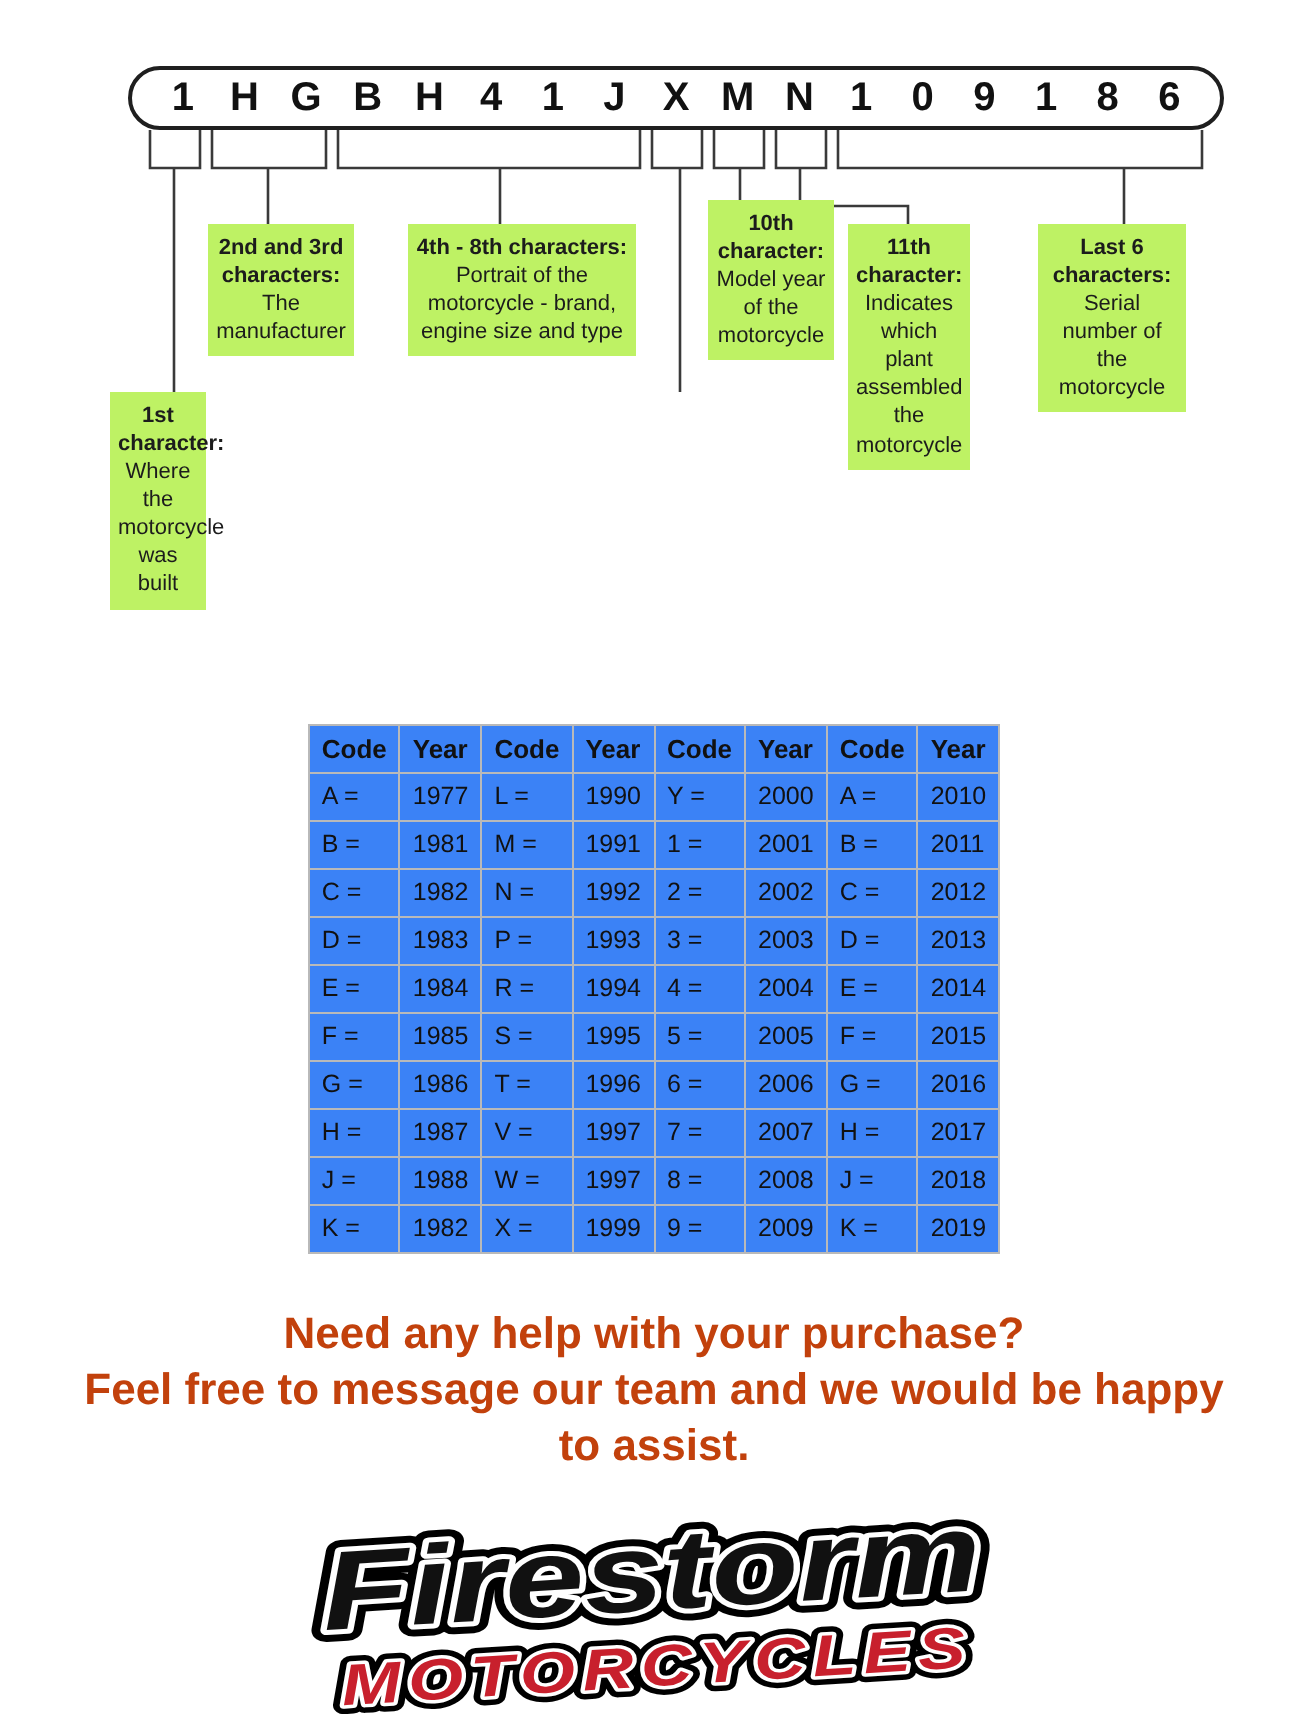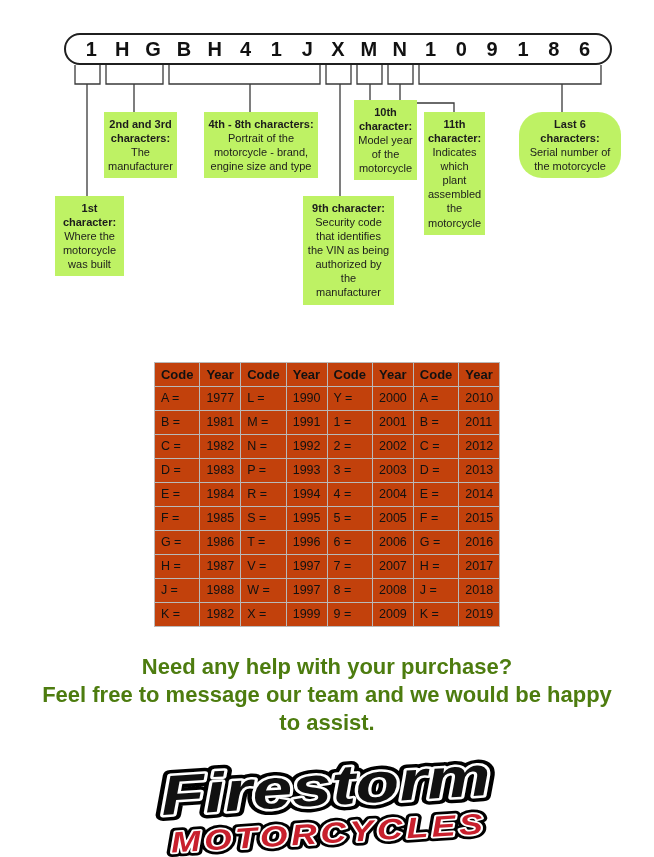--- a/index.html
+++ b/index.html
@@ -26,48 +26,48 @@
   .connectors { position:absolute; left:0; top:0; width:654px; height:330px; }
   .connectors path { fill:none; stroke:#3a3a3a; stroke-width:1.3; }
 
   .label-box {
     position:absolute; background:#bef264; color:#1c1c1c;
     text-align:center; font-size:11px; line-height:1.28; padding:5px 4px;
   }
   .box-title { font-weight:bold; display:block; }
   .box-desc  { display:block;text-align:center; }
 
-  .box-char1   { left:55px;  top:196px; width:69px; }
+  .box-char1   { left:55px;  top:196px; width:48px; }
   .box-char2-3 { left:104px; top:112px; width:73px; }
   .box-char4-8 { left:204px; top:112px; width:114px; }
   .box-char9   { left:303px; top:196px; width:91px; }
   .box-char10  { left:354px; top:100px; width:63px; }
   .box-char11  { left:424px; top:112px; width:61px; }
-  .box-last6   { left:519px; top:112px; width:102px;border-radius:23px; }
+  .box-last6   { left:519px; top:112px; width:74px; }
 
   .source-note {
     position:absolute; left:55px; top:294px;
     font-size:11.5px; color:#111; white-space:pre;
   }
 
   
   .year-table-wrap { margin-top:32px; display:flex; justify-content:center; }
-  table.year-table { border-collapse:collapse; background:#c2410c; }
+  table.year-table { border-collapse:collapse; background:#3b82f6; }
   table.year-table th, table.year-table td {
     border:1px solid #b9b9b9; font-size:12.5px; padding:3px 6px 4px 6px;
     text-align:left; white-space:nowrap; color:#111; height:24px;
   }
   table.year-table th { font-weight:bold; font-size:13px; }
   table.year-table td.code-cell { width:37px; }
   table.year-table td.year-cell { width:39px; }
 
   
   .help-text {
     margin-top:26px; text-align:center; font-weight:bold;
-    font-size:22px; line-height:28px; color:#4d7c0f;
+    font-size:22px; line-height:28px; color:#c2410c;
   }
   .help-text .line2 { max-width:584px; margin:0 auto; }
 
   
   .logo { margin-top:16px; text-align:center; }
   .logo svg { display:inline-block; }
 </style>
 </head>
 <body>
 
@@ -109,24 +109,20 @@
     <span class="box-desc">Where the motorcycle was built</span>
   </div>
   <div class="label-box box-char2-3">
     <span class="box-title">2nd and 3rd characters:</span>
     <span class="box-desc">The manufacturer</span>
   </div>
   <div class="label-box box-char4-8">
     <span class="box-title">4th - 8th characters:</span>
     <span class="box-desc">Portrait of the motorcycle - brand, engine size and type</span>
   </div>
-  <div class="label-box box-char9">
-    <span class="box-title">9th character:</span>
-    <span class="box-desc">Security code that identifies the VIN as being authorized by the manufacturer</span>
-  </div>
   <div class="label-box box-char10">
     <span class="box-title">10th character:</span>
     <span class="box-desc">Model year of the motorcycle</span>
   </div>
   <div class="label-box box-char11">
     <span class="box-title">11th character:</span>
     <span class="box-desc">Indicates which plant assembled the motorcycle</span>
   </div>
   <div class="label-box box-last6">
     <span class="box-title">Last 6 characters:</span>

